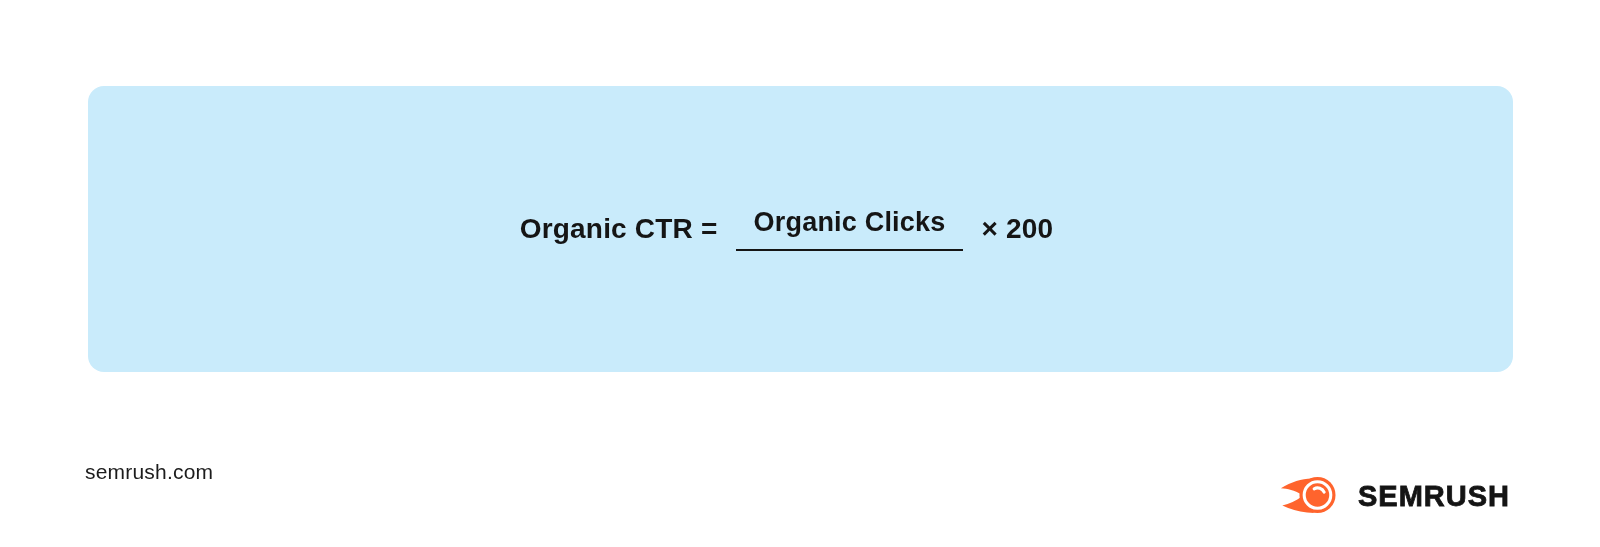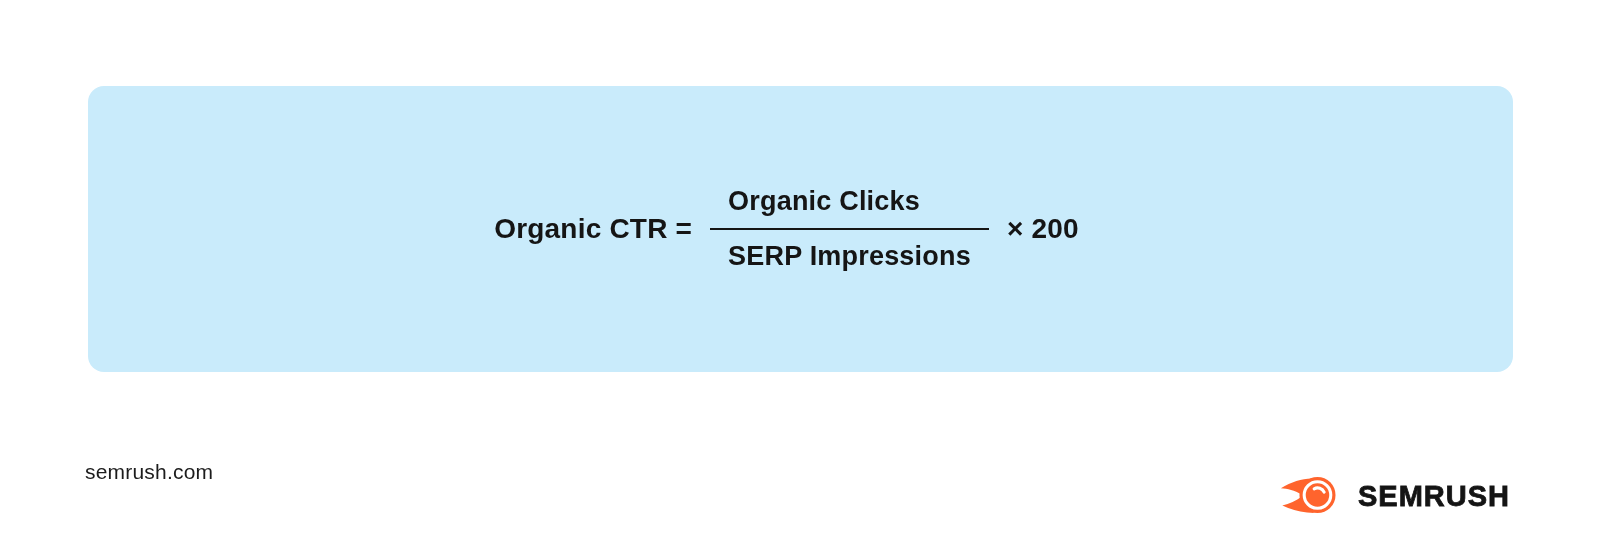--- a/index.html
+++ b/index.html
@@ -33,21 +33,21 @@
     gap: 18px;
     color: #151515;
     font-weight: bold;
     font-size: 28px;
     letter-spacing: 0.2px;
     transform: translateX(-14px);
   }
   .fraction {
     display: flex;
     flex-direction: column;
-    align-items: flex-start;
+    align-items: center;
   }
   .fraction .num,
   .fraction .den {
     padding: 0 18px;
     white-space: nowrap;
     font-size: 27px;
   }
   .fraction .num { margin-bottom: 11px; }
   .fraction .den { margin-top: 11px; }
   .frac-line {
@@ -92,21 +92,20 @@
 <body>
 
 <div class="canvas">
 
   <div class="panel">
     <div class="formula">
       <span class="lhs">Organic CTR =</span>
       <span class="fraction">
         <span class="num">Organic Clicks</span>
         <span class="frac-line"></span>
-        <span class="den">SERP Impressions</span>
       </span>
       <span class="rhs">× 200</span>
     </div>
   </div>
 
   <div class="site">semrush.com</div>
 
   <div class="logo">
     <svg class="logo-icon" viewBox="0 0 120 80" xmlns="http://www.w3.org/2000/svg">
       <g fill="#FF642D">

